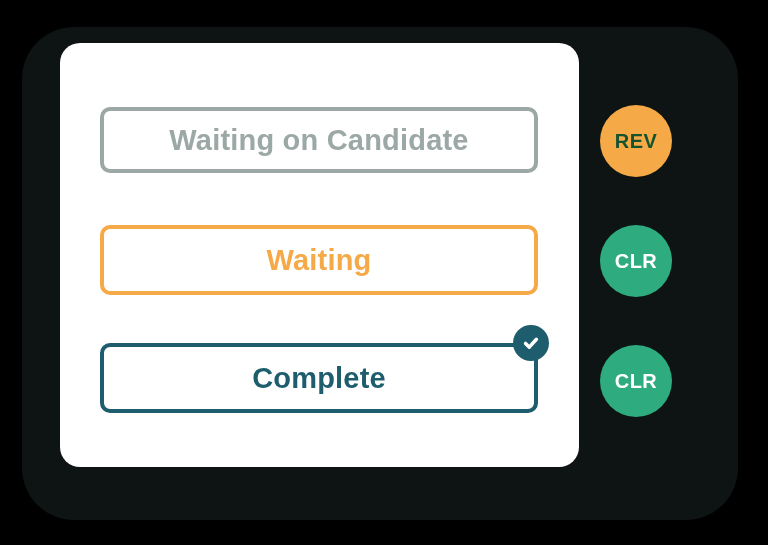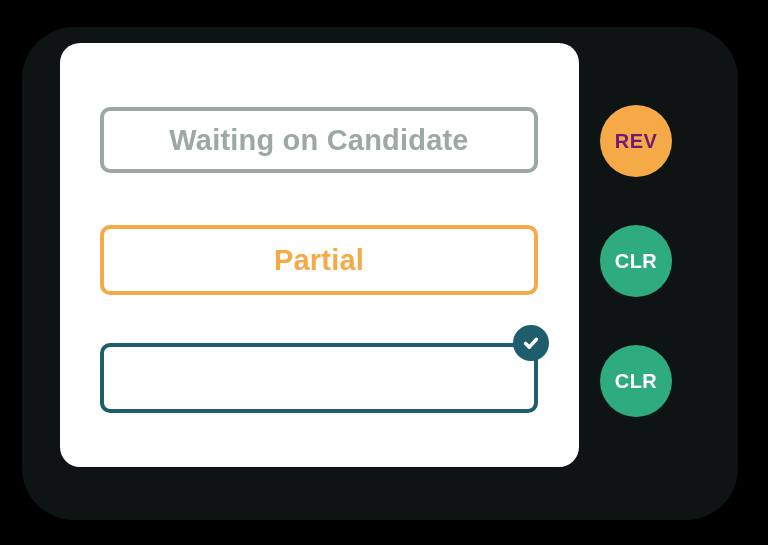--- a/index.html
+++ b/index.html
@@ -79,36 +79,37 @@
 <body style="background: rgb(0, 0, 0);">
 
 <div class="stage">
   <div class="shadow-panel" style="background: rgb(13, 20, 19);"></div>
   <div class="card" style="background: rgb(255, 255, 255);">
 
     <div>
       <div class="status-btn btn-0" style="border-color: rgb(155, 168, 166); color: rgb(155, 168, 166);">
         <span>Waiting on Candidate</span>
       </div>
-      <div class="badge badge-0" style="background: rgb(245, 169, 71); color: #701a75; text-align: center;">
+      <div class="badge badge-0" style="background: rgb(245, 169, 71); color: #14532d; text-align: center;">
         <span>REV</span>
       </div>
     </div>
 
     <div>
       <div class="status-btn btn-1" style="border-color: rgb(245, 169, 71); color: rgb(245, 169, 71);">
-        <span>Partial</span>
+        <span>Waiting</span>
       </div>
       <div class="badge badge-1" style="background: rgb(46, 172, 128); color: rgb(255, 255, 255);">
         <span>CLR</span>
       </div>
     </div>
 
     <div>
       <div class="status-btn btn-2" style="border-color: rgb(30, 93, 109); color: rgb(30, 93, 109);">
+        <span>Complete</span>
         <div class="check-circle" style="background: rgb(30, 93, 109);">
           <svg viewBox="0 0 24 24" width="20" height="20" aria-hidden="true">
             <path d="M5.5 12.5 L10 17 L18.5 7.5" fill="none" stroke="#FFFFFF" stroke-width="4.2" stroke-linecap="round" stroke-linejoin="round"></path>
           </svg>
         </div>
       </div>
       <div class="badge badge-2" style="background: rgb(46, 172, 128); color: rgb(255, 255, 255);">
         <span>CLR</span>
       </div>
     </div>

